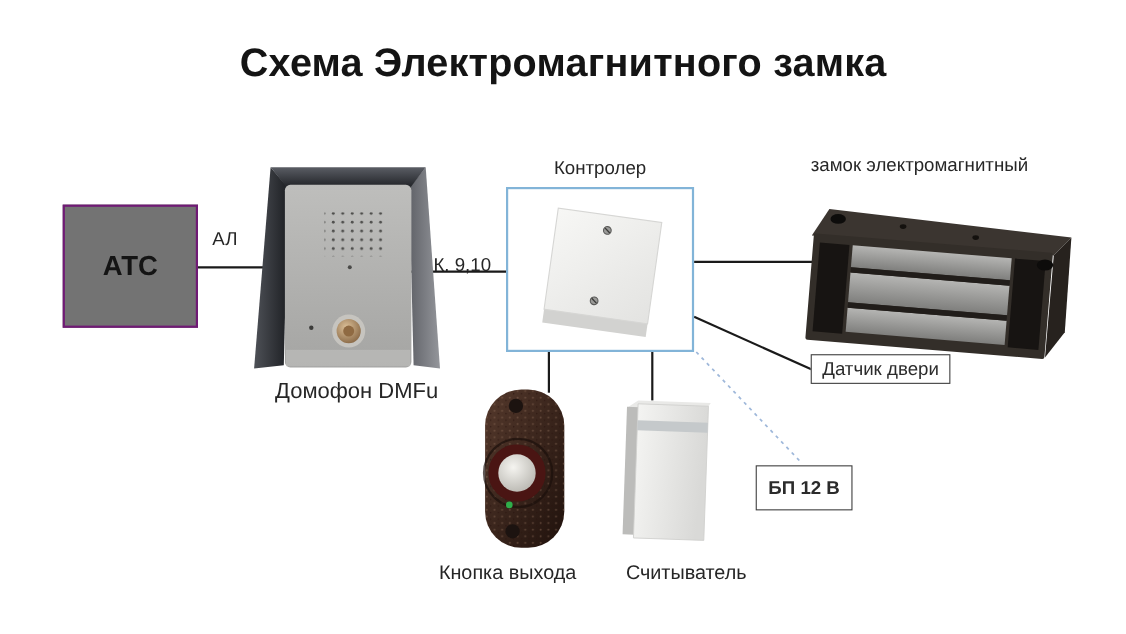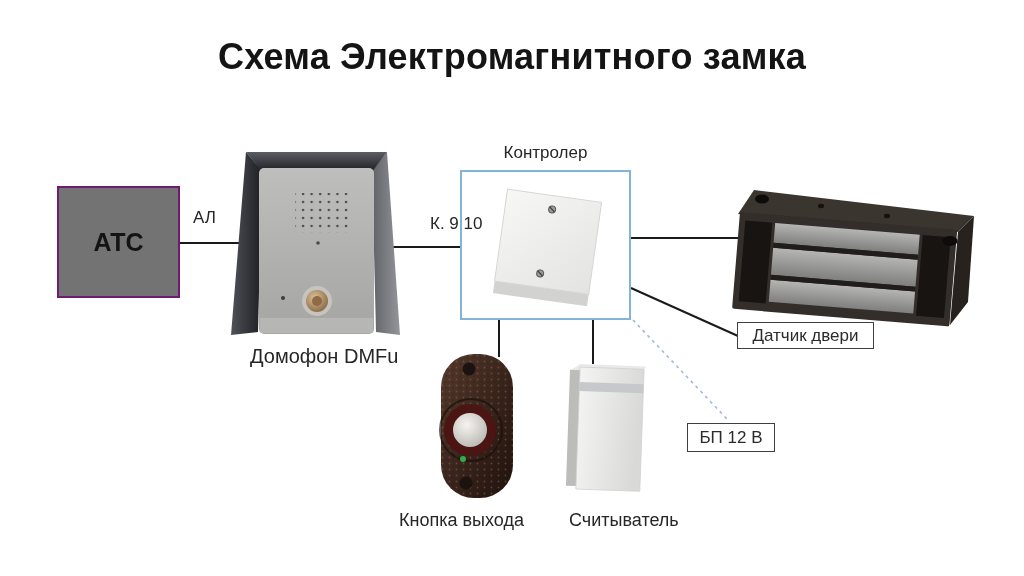--- a/index.html
+++ b/index.html
@@ -10,22 +10,22 @@
          font-size:36px;font-weight:bold;color:#141414;letter-spacing:.2px;}
   .lbl{position:absolute;font-weight:normal;font-size:17px;color:#262626;white-space:nowrap;}
   .atc-box{position:absolute;left:57px;top:186px;width:123px;height:112px;box-sizing:border-box;
            border:2px solid #701a75;background:#737373;display:flex;align-items:center;justify-content:center;
            font-size:25px;font-weight:bold;color:#141414;}
   .controller-frame{position:absolute;left:460px;top:170px;width:171px;height:150px;box-sizing:border-box;
            border:2px solid #82b4d8;background:transparent;}
   .callout{position:absolute;box-sizing:border-box;border:1px solid #3f3f3f;background:#ffffff;
            display:flex;align-items:center;justify-content:center;font-size:17px;font-weight:normal;
            color:#2b2b2b;white-space:nowrap;}
-  .callout.sensor{left:737px;top:322px;width:137px;height:27px;}
-  .callout.psu{left:687px;top:423px;width:88px;height:29px;}
+  .callout.sensor{left:737px;top:322px;width:127px;height:27px;}
+  .callout.psu{left:687px;top:423px;width:88px;height:41px;font-weight:bold;}
   .caption-controller{position:absolute;left:460px;top:143px;width:171px;text-align:center;}
 </style>
 </head>
 <body>
 
 <div id="canvas">
 
   <svg id="wires" viewBox="0 0 1024 576">
     <defs>
       <linearGradient id="faceGrad" x1="0" y1="0" x2="0" y2="1">
@@ -150,26 +150,27 @@
   </svg>
 
   <h1 class="title">Схема Электромагнитного замка</h1>
 
   <div class="atc-box">
     <span>АТС</span>
   </div>
 
   <div class="lbl" style="left:193px;top:208px;">АЛ</div>
 
-  <div class="lbl" style="left:394px;top:214px;margin-left:36px;">К. 9,10</div>
+  <div class="lbl" style="left:394px;top:231px;">К. 9,10</div>
 
   <div class="lbl caption-controller" style="top:143px;">Контролер</div>
 
   <div class="controller-frame"></div>
 
+  <div class="lbl" style="left:737px;top:140px;">замок электромагнитный</div>
 
   <div class="lbl" style="left:250px;top:345px;font-size:20px;">Домофон DMFu</div>
 
   <div class="callout sensor">
     <span>Датчик двери</span>
   </div>
 
   <div class="callout psu">
     <span>БП 12 В</span>
   </div>

